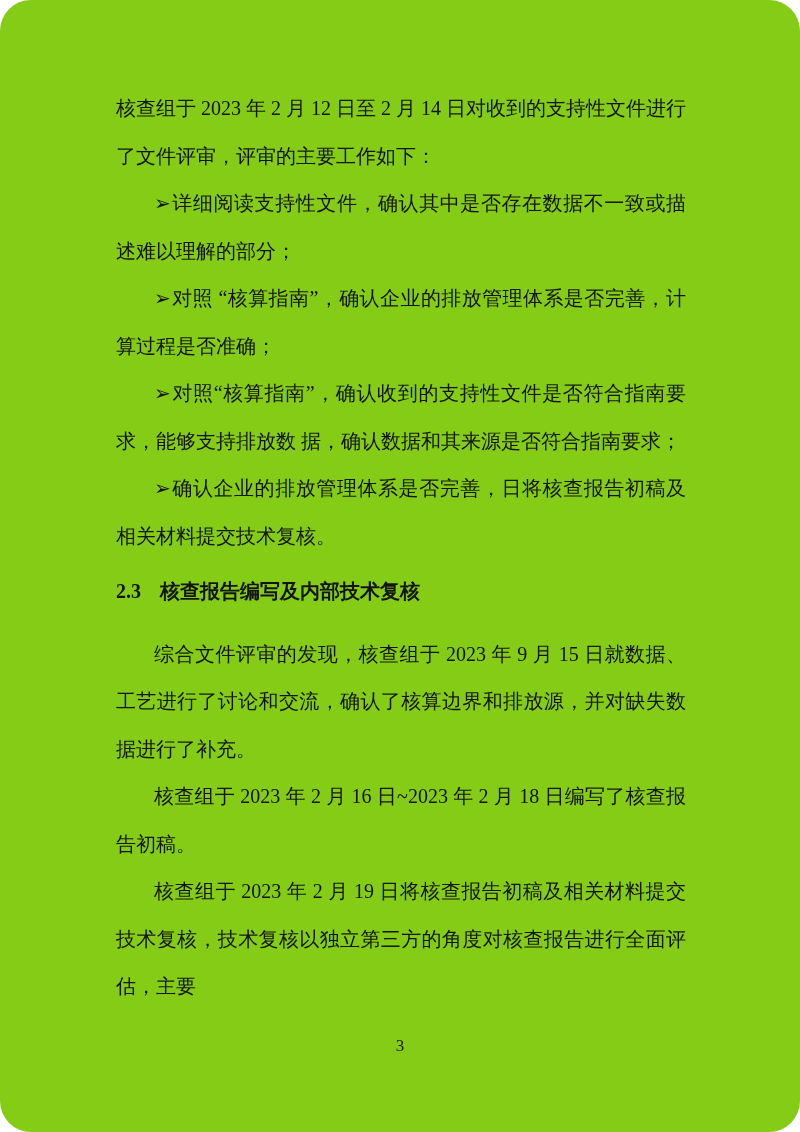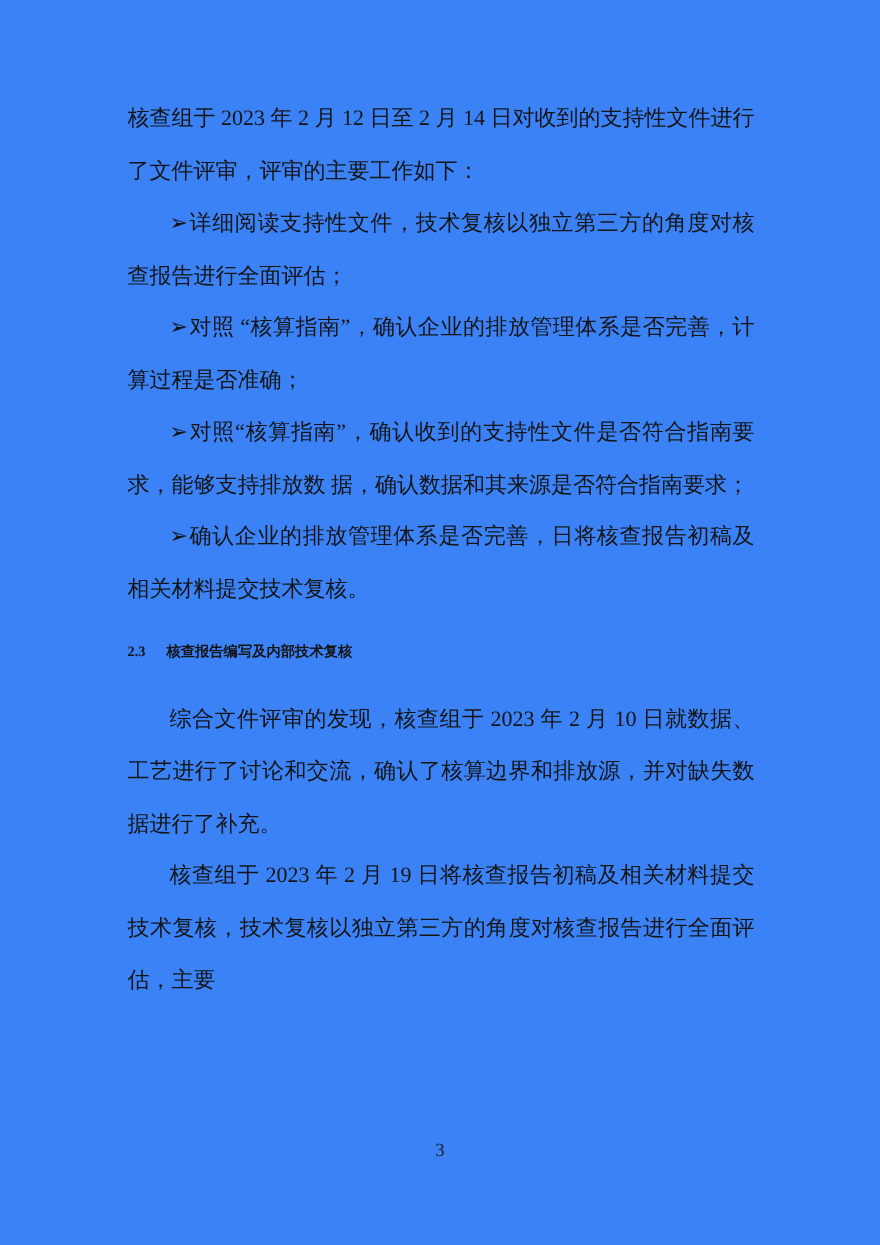--- a/index.html
+++ b/index.html
@@ -11,21 +11,22 @@
     width: 800px;
     height: 1132px;
     position: relative;
     overflow: hidden;
     font-family: "Liberation Serif", "DejaVu Serif", serif;
     color: #141414;
   }
   .page {
     position: absolute;
     inset: 0;
-    background: #3b82f6;
+    background: #84cc16;
+    border-radius: 31px;
   }
   .content {
     position: absolute;
     left: 116px;
     top: 85px;
     width: 570px;
     font-size: 20px;
     line-height: 47.5px;
     text-align: justify;
   }
@@ -36,21 +37,21 @@
   p.bullet,
   p.indent {
     text-indent: 1.9em;
   }
   .bullet .marker {
     margin-right: 1px;
   }
   h2.heading {
     margin: 8px 0 15px 0;
     padding: 0;
-    font-size: 13px;
+    font-size: 20px;
     line-height: 47.5px;
     font-weight: bold;
     text-align: left;
     text-indent: 0;
   }
   h2.heading .num {
     display: inline-block;
     margin-right: 19px;
     letter-spacing: 0;
   }
@@ -67,33 +68,34 @@
 </style>
 </head>
 <body>
 
 <div class="page">
 
   <div class="content">
 
     <p>核查组于 2023 年 2 月 12 日至 2 月 14 日对收到的支持性文件进行了文件评审，评审的主要工作如下：</p>
 
-    <p class="bullet"><span class="marker">➢</span><span>详细阅读支持性文件，技术复核以独立第三方的角度对核查报告进行全面评估；</span></p>
+    <p class="bullet"><span class="marker">➢</span><span>详细阅读支持性文件，确认其中是否存在数据不一致或描述难以理解的部分；</span></p>
 
     <p class="bullet"><span class="marker">➢</span><span>对照 “核算指南”，确认企业的排放管理体系是否完善，计算过程是否准确；</span></p>
 
     <p class="bullet"><span class="marker">➢</span><span>对照“核算指南”，确认收到的支持性文件是否符合指南要求，能够支持排放数 据，确认数据和其来源是否符合指南要求；</span></p>
 
 
     <p class="bullet"><span class="marker">➢</span><span>确认企业的排放管理体系是否完善，日将核查报告初稿及相关材料提交技术复核。</span></p>
 
     <h2 class="heading"><span class="num">2.3</span><span>核查报告编写及内部技术复核</span></h2>
 
-    <p class="indent">综合文件评审的发现，核查组于 2023 年 2 月 10 日就数据、工艺进行了讨论和交流，确认了核算边界和排放源，并对缺失数据进行了补充。</p>
+    <p class="indent">综合文件评审的发现，核查组于 2023 年 9 月 15 日就数据、工艺进行了讨论和交流，确认了核算边界和排放源，并对缺失数据进行了补充。</p>
 
+    <p class="indent">核查组于 2023 年 2 月 16 日~2023 年 2 月 18 日编写了核查报告初稿。</p>
 
     <p class="indent">核查组于 2023 年 2 月 19 日将核查报告初稿及相关材料提交技术复核，技术复核以独立第三方的角度对核查报告进行全面评估，主要</p>
 
   </div>
 
   <div class="page-footer">
     <span>3</span>
   </div>
 
 </div>

